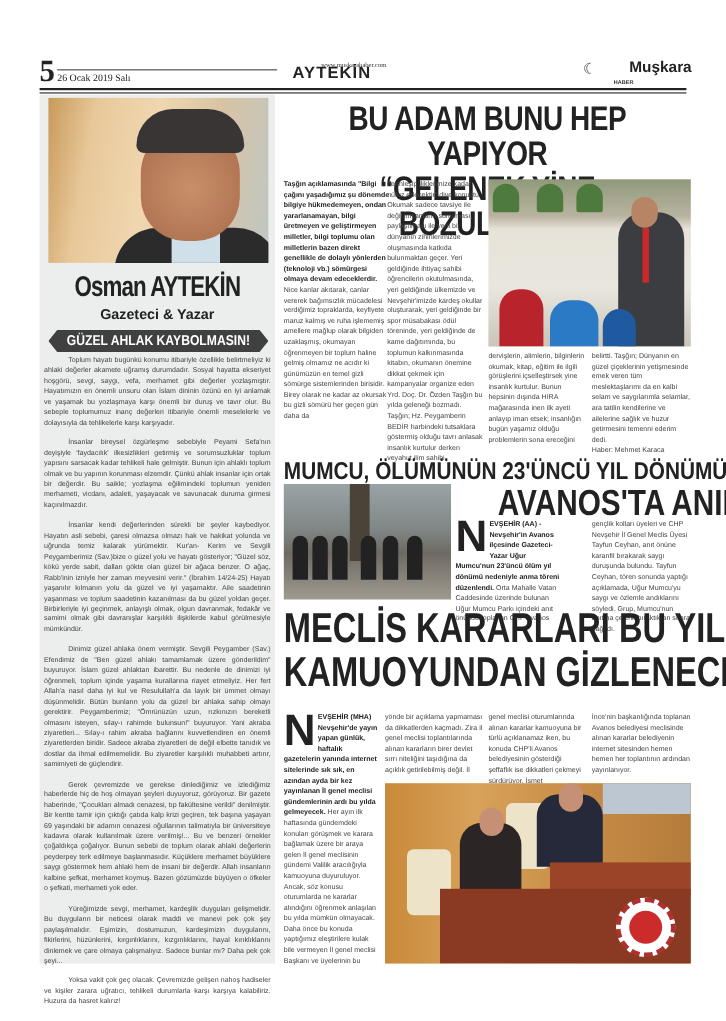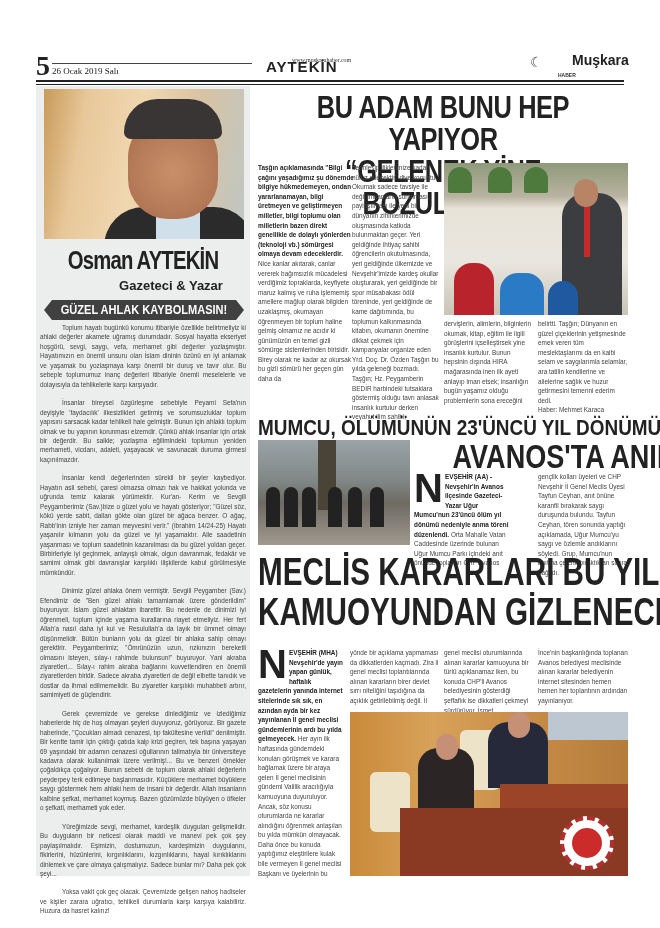--- a/index.html
+++ b/index.html
@@ -18,21 +18,21 @@
 .rule-a{left:36px;top:80px;width:588px;height:2px;background:#222;}
 .rule-b{left:36px;top:84px;width:588px;height:1px;background:#222;}
 
 .leftcol{left:36px;top:86px;width:214px;height:790px;background:#eceded;}
 .photo{left:44px;top:89px;width:200px;height:150px;background:linear-gradient(100deg,#c89a5a 0%,#e8c89a 20%,#f0d7b0 45%,#d8c3a3 70%,#bfc7c4 100%);overflow:hidden;}
 .photo .face{position:absolute;left:84px;top:24px;width:90px;height:106px;border-radius:45px 45px 40px 40px;background:radial-gradient(circle at 50% 55%,#c98f6a 0%,#b07452 70%,#8a5a40 100%);}
 .photo .hair{position:absolute;left:80px;top:10px;width:98px;height:40px;border-radius:50px 50px 10px 10px;background:#3a3535;}
 .photo .body{position:absolute;left:60px;top:118px;width:150px;height:40px;border-radius:40px 40px 0 0;background:#2b2b2b;}
 .photo .shirt{position:absolute;left:112px;top:118px;width:44px;height:32px;background:#cfe0ea;}
 .author-name{left:36px;top:245px;width:214px;text-align:center;font-family:"Liberation Sans",sans-serif;font-weight:bold;font-size:26px;color:#222;letter-spacing:-1px;transform:scaleX(0.78);}
-.author-role{left:36px;top:278px;width:214px;text-align:center;font-weight:bold;font-size:13px;color:#222;margin-left:28px;}
+.author-role{left:36px;top:278px;width:214px;text-align:center;font-weight:bold;font-size:13px;color:#222;}
 .banner{left:44px;top:300px;width:200px;height:20px;background:#404040;clip-path:polygon(4% 0,96% 0,100% 50%,96% 100%,4% 100%,0 50%);}
 .banner span{display:block;text-align:center;color:#fff;font-weight:bold;font-size:13px;line-height:20px;letter-spacing:0px;transform:scaleX(0.85);}
 .lefttext{left:40px;top:323px;width:206px;font-size:6.4px;line-height:9.45px;color:#444;text-align:justify;}
 .lefttext p{margin-bottom:9px;text-indent:22px;}
 
 .h1{left:258px;top:92px;width:370px;text-align:center;font-weight:bold;font-size:31px;line-height:32px;color:#222;letter-spacing:-0.5px;transform:scaleX(0.82);transform-origin:center top;}
 .col{font-size:6.4px;line-height:9.6px;color:#444;}
 .col b{color:#222;}
 .c1{left:258px;top:163px;width:96px;}
 .c2{left:352px;top:163px;width:88px;}

